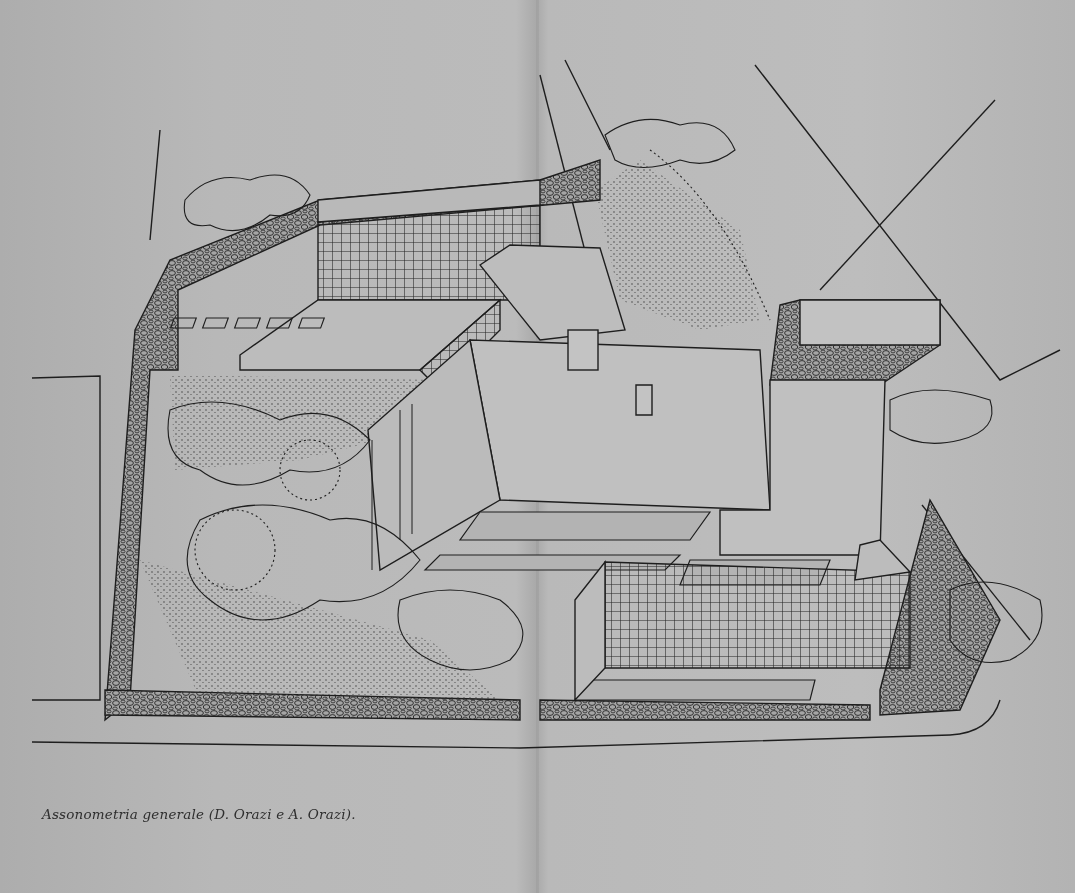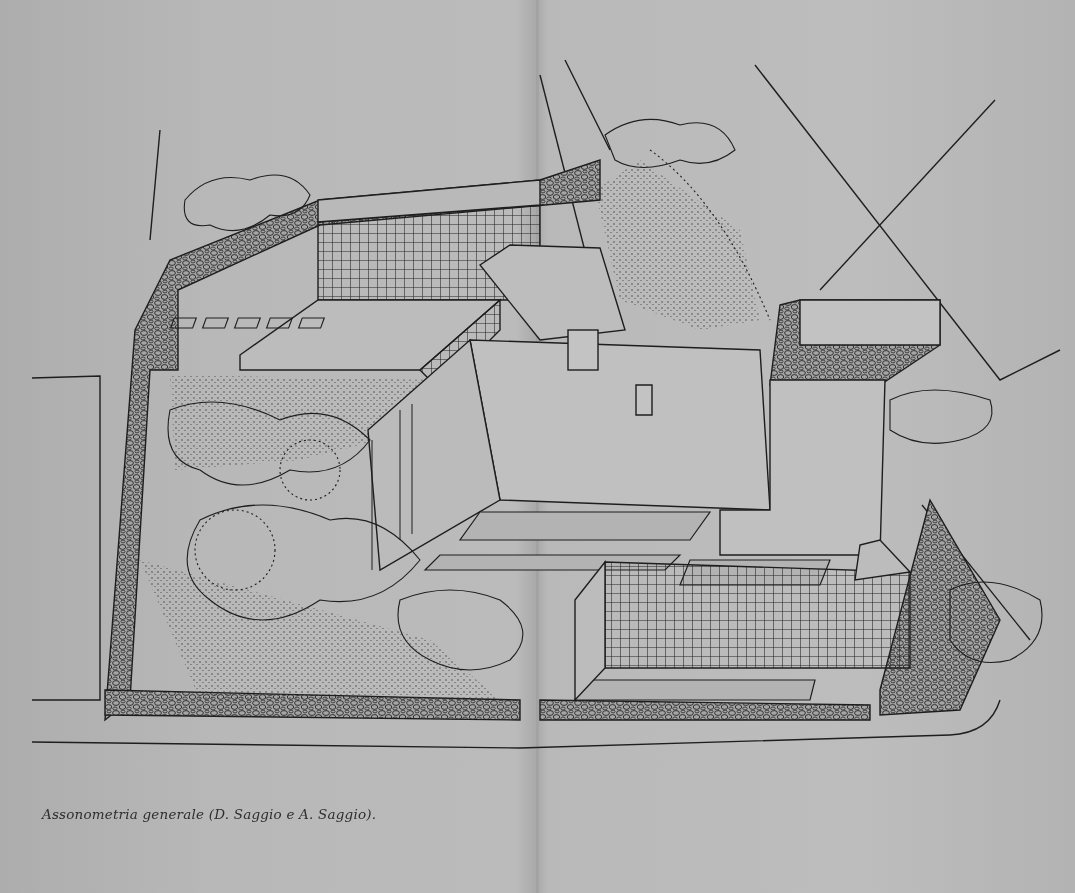--- a/index.html
+++ b/index.html
@@ -98,13 +98,13 @@
       <path d="M400 600 Q450 580 500 600 Q540 630 510 660 Q470 680 430 660 Q390 640 400 600Z"></path>
       <path d="M890 400 Q930 380 990 400 Q1000 430 960 440 Q920 450 890 430Z"></path>
       <path d="M950 590 Q990 570 1040 600 Q1050 640 1010 660 Q970 670 950 640Z"></path>
       <circle cx="310" cy="470" r="30" stroke-dasharray="2 3"></circle>
       <circle cx="235" cy="550" r="40" stroke-dasharray="2 3"></circle>
       <path d="M650 150 Q720 200 770 320" stroke-dasharray="2 3"></path>
     </g>
   </g>
 </svg>
 
-<div class="caption">Assonometria generale (D. Saggio e A. Saggio).</div>
+<div class="caption">Assonometria generale (D. Orazi e A. Orazi).</div>
 
 </body></html>

